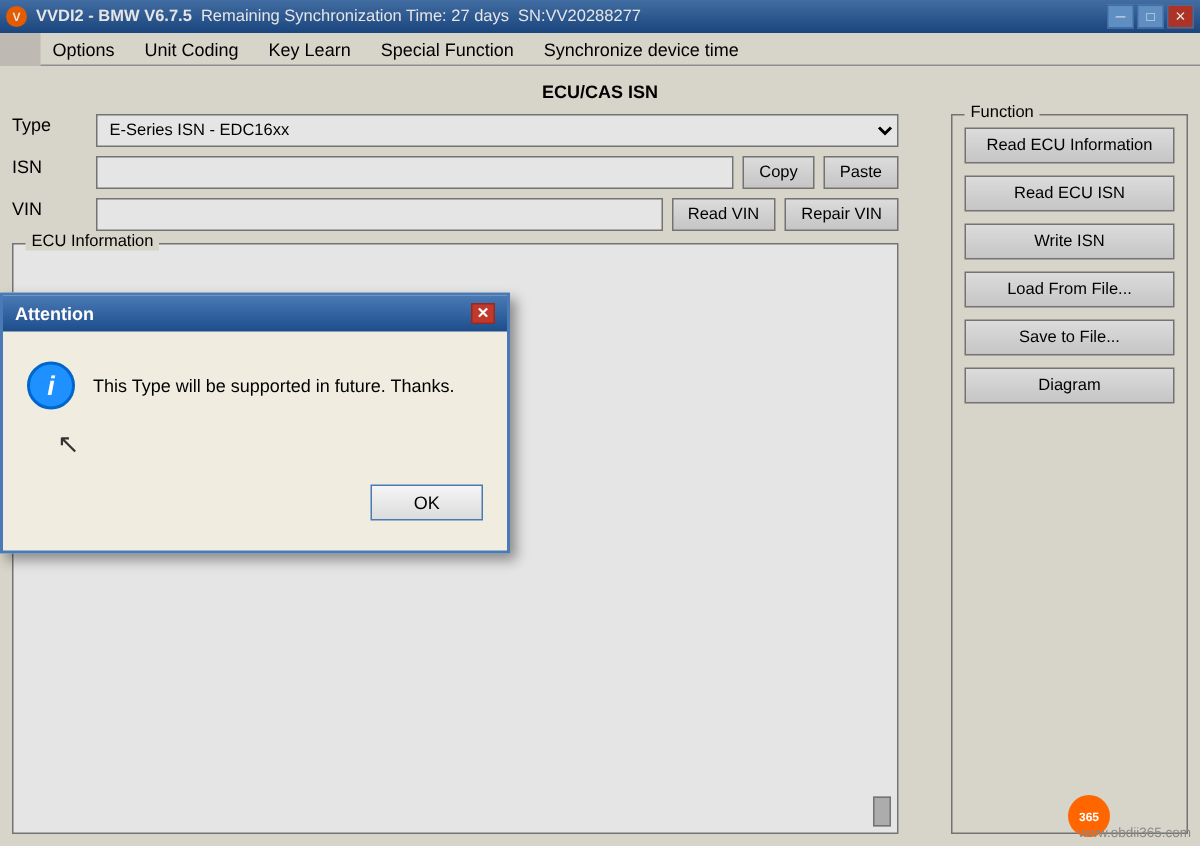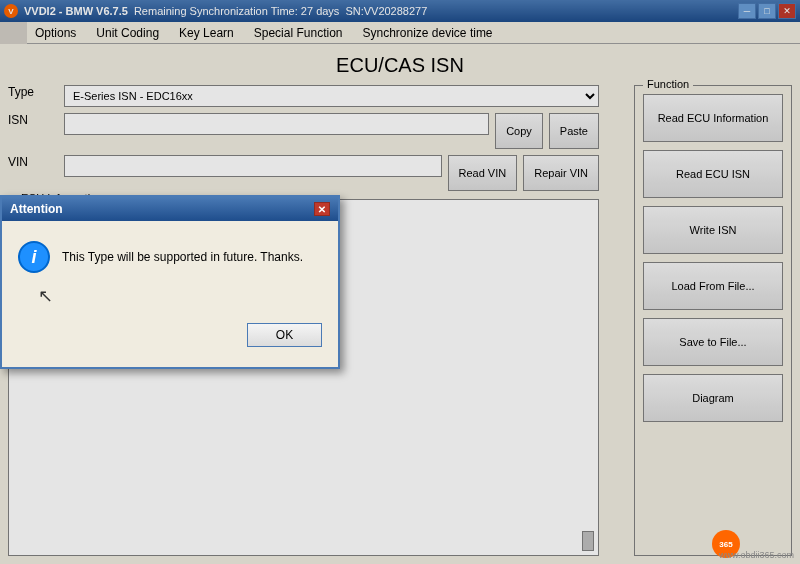--- a/index.html
+++ b/index.html
@@ -86,22 +86,22 @@
       background: #f0ece0;
       margin: 0;
       height: calc(564px - 44px);
       display: flex;
       flex-direction: column;
     }
 
     
     .page-title {
       text-align: center;
-      font-size: 20px;
-      font-weight: normal;
+      font-size: 12px;
+      font-weight: bold;
       color: #000;
       padding: 10px 0 8px 0;
     }
 
     
     .content-area {
       display: flex;
       flex: 1;
       padding: 0 8px 8px 8px;
       gap: 8px;
@@ -139,21 +139,21 @@
       flex: 1;
       height: 22px;
       font-size: 11px;
       border: 1px solid #808080;
       background: white;
       padding: 0 4px;
     }
 
     
     .btn {
-      height: 36px;
+      height: 22px;
       padding: 0 10px;
       font-size: 11px;
       border: 1px solid #808080;
       background: linear-gradient(to bottom, #f5f5f5, #dcdcdc);
       cursor: pointer;
       white-space: nowrap;
     }
 
     
     .ecu-info-box {
@@ -199,21 +199,21 @@
     }
     .function-label {
       position: absolute;
       top: -8px;
       left: 8px;
       background: #f0ece0;
       padding: 0 4px;
       font-size: 11px;
     }
     .func-btn {
-      height: 48px;
+      height: 24px;
       width: 100%;
       font-size: 11px;
       border: 1px solid #808080;
       background: linear-gradient(to bottom, #f5f5f5, #dcdcdc);
       cursor: pointer;
       text-align: center;
     }
 
     
     .modal-overlay {

